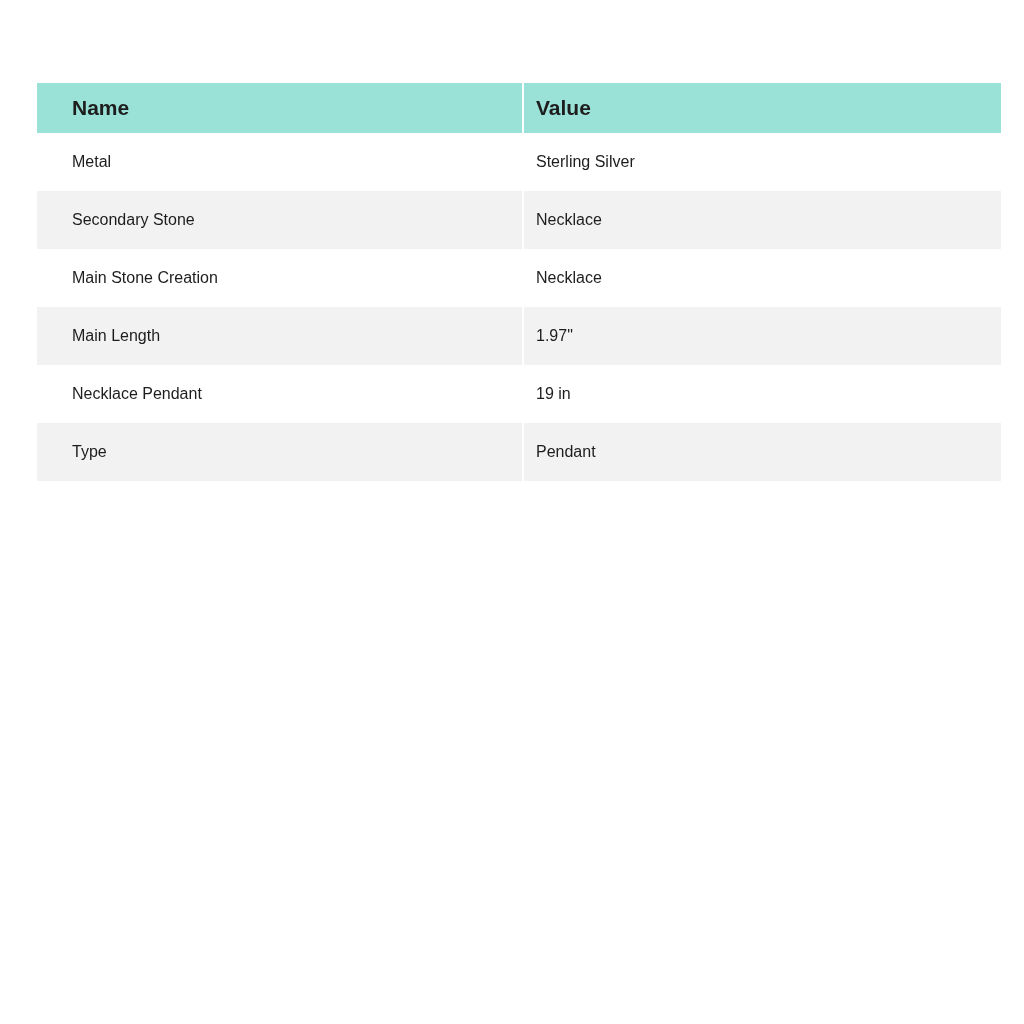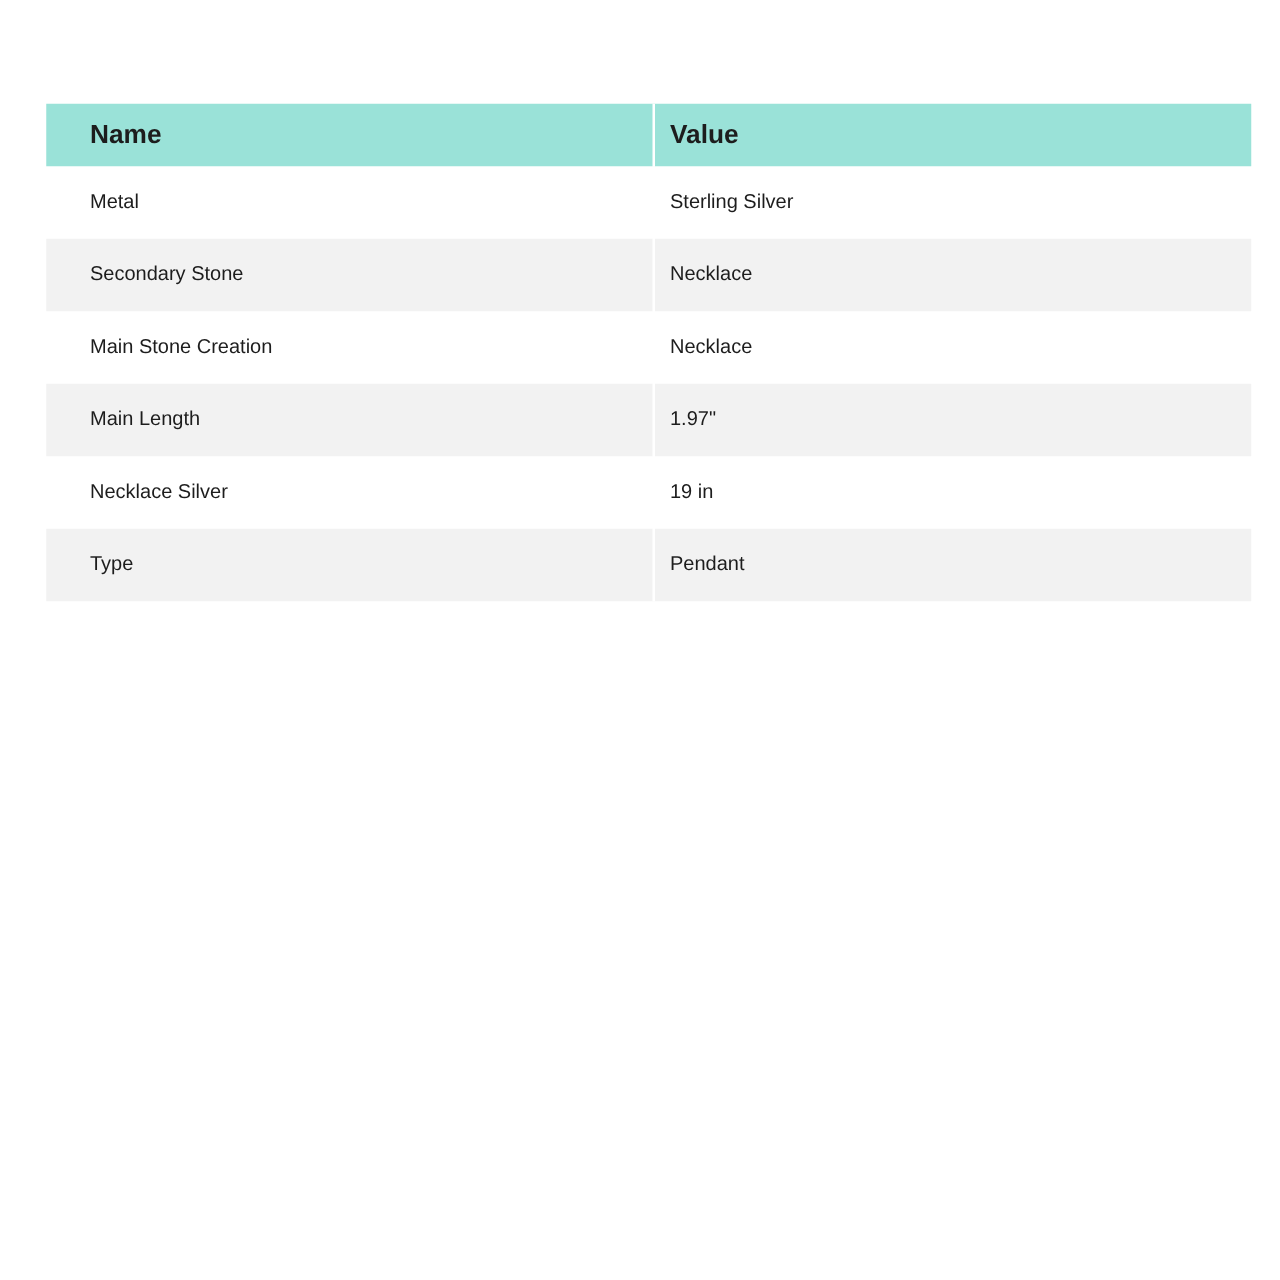--- a/index.html
+++ b/index.html
@@ -76,21 +76,21 @@
       </tr>
       <tr>
         <td class="name-col">Main Stone Creation</td>
         <td class="value-col">Necklace</td>
       </tr>
       <tr>
         <td class="name-col">Main Length</td>
         <td class="value-col">1.97"</td>
       </tr>
       <tr>
-        <td class="name-col">Necklace Silver</td>
+        <td class="name-col">Necklace Pendant</td>
         <td class="value-col">19 in</td>
       </tr>
       <tr>
         <td class="name-col">Type</td>
         <td class="value-col">Pendant</td>
       </tr>
     </tbody>
   </table>
 </div>
 

